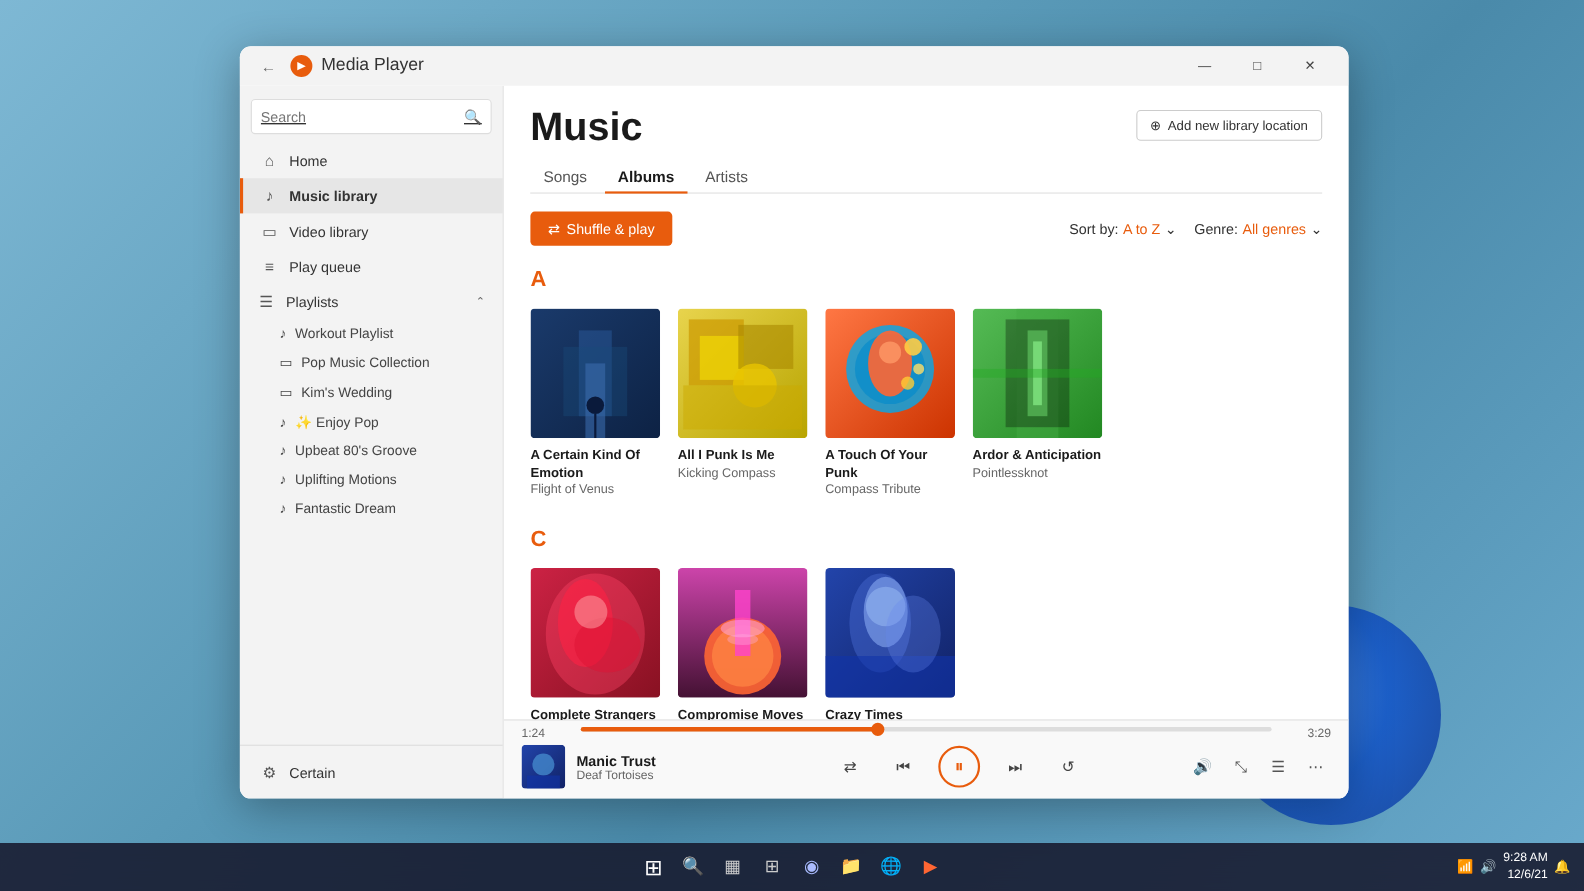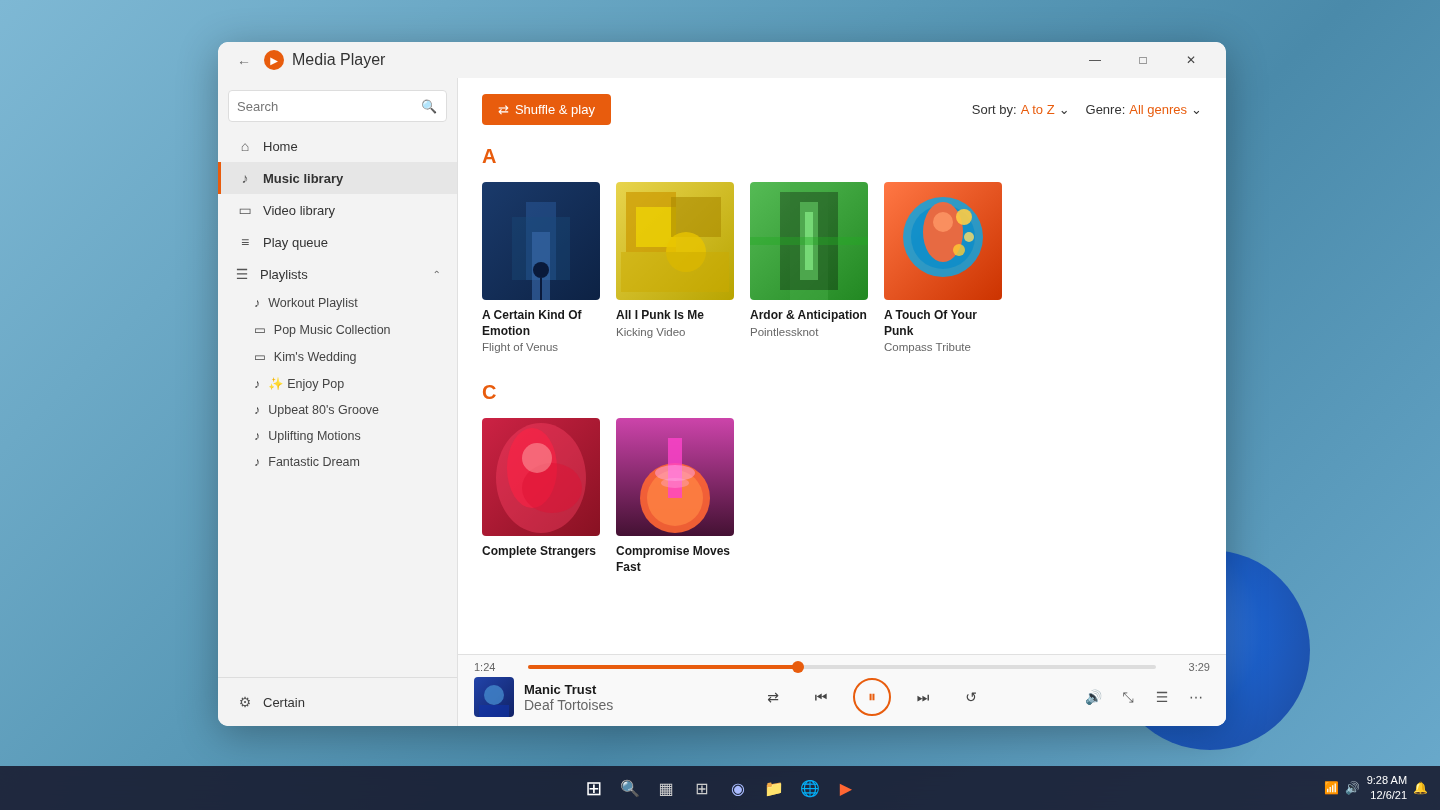--- a/index.html
+++ b/index.html
@@ -119,20 +119,21 @@
     
     .sidebar-search {
       margin: 12px 10px 8px;
       background: #fff;
       border: 1px solid #ddd;
       border-radius: 4px;
       display: flex;
       align-items: center;
       padding: 0 8px;
       height: 32px;
+      text-decoration: underline;
     }
     .sidebar-search input {
       border: none;
       outline: none;
       flex: 1;
       font-size: 13px;
       background: transparent;
       color: #333;
     }
     .search-icon-svg { color: #888; font-size: 13px; }
@@ -330,21 +331,20 @@
       height: 72px;
       background: #f9f9f9;
       border-top: 1px solid #e0e0e0;
       display: flex;
       flex-direction: column;
       flex-shrink: 0;
     }
 
     .progress-area {
       display: flex;
-      align-items: center;
       padding: 6px 16px 0;
       gap: 24px;
     }
     .time-label { font-size: 11px; color: #666; width: 30px; }
     .time-label.end { text-align: right; }
     .progress-bar-bg {
       flex: 1;
       height: 4px;
       background: #ddd;
       border-radius: 2px;
@@ -379,21 +379,21 @@
       gap: 10px;
       width: 200px;
     }
     .track-art {
       width: 40px; height: 40px;
       border-radius: 4px;
       overflow: hidden;
       flex-shrink: 0;
     }
     .track-name { font-size: 13px; font-weight: 600; color: #1a1a1a; }
-    .track-artist { font-size: 14px; color: #666; }
+    .track-artist { font-size: 11px; color: #666; }
 
     .playback-controls {
       flex: 1;
       display: flex;
       align-items: center;
       justify-content: center;
       gap: 16px;
     }
     .ctrl-btn {
       width: 32px; height: 32px;
@@ -523,20 +523,36 @@
 
       <div class="sidebar-bottom">
         <div class="nav-item">
           <span class="nav-icon">⚙</span>
           <span>Certain</span>
         </div>
       </div>
     </div>
 
     <div class="main-content">
+      <div class="content-header">
+        <div class="content-header-top">
+          <h1 class="page-title">Music</h1>
+          <button class="add-library-btn">
+            <span>⊕</span>
+            <span>Add new library location</span>
+          </button>
+        </div>
+        <div class="tabs-border">
+          <div class="tabs">
+            <div class="tab">Songs</div>
+            <div class="tab active">Albums</div>
+            <div class="tab">Artists</div>
+          </div>
+        </div>
+      </div>
 
       <div class="content-scroll">
 
         <div class="content-toolbar">
           <button class="shuffle-btn">
             <span>⇄</span>
             <span>Shuffle &amp; play</span>
           </button>
           <div class="sort-genre">
             <div class="sort-btn">
@@ -587,44 +603,23 @@
                   </defs>
                 <rect width="118" height="118" fill="url(#g1)"></rect>
                 <rect x="10" y="10" width="50" height="60" fill="#cc9900" opacity="0.7"></rect>
                 <rect x="20" y="25" width="40" height="40" fill="#ffee00" opacity="0.5"></rect>
                 <rect x="55" y="15" width="50" height="40" fill="#aa8800" opacity="0.6"></rect>
                 <circle cx="70" cy="70" r="20" fill="#e8c400" opacity="0.8"></circle>
                 <rect x="5" y="70" width="108" height="40" fill="#ccaa00" opacity="0.5"></rect>
               </svg>
             </div>
             <div class="album-title">All I Punk Is Me</div>
-            <div class="album-artist">Kicking Video</div>
-          </div>
-
-
-          <div class="album-card">
-            <div class="album-art">
-              <svg class="album-art-inner" viewBox="0 0 118 118" xmlns="http://www.w3.org/2000/svg">
-                <defs>
-                    <linearGradient id="g3" x1="0%" y1="0%" x2="100%" y2="100%">
-                      <stop offset="0%" style="stop-color:#55bb55"></stop>
-                      <stop offset="100%" style="stop-color:#228822"></stop>
-                    </linearGradient>
-                  </defs>
-                <rect width="118" height="118" fill="url(#g3)"></rect>
-                <rect x="40" y="0" width="38" height="118" fill="#44aa44" opacity="0.5"></rect>
-                <rect x="30" y="10" width="58" height="98" fill="#33993" opacity="0.3"></rect>
-                <rect x="50" y="20" width="18" height="78" fill="#66cc66" opacity="0.6"></rect>
-                <rect x="55" y="30" width="8" height="58" fill="#88ee88" opacity="0.7"></rect>
-                <rect x="0" y="55" width="118" height="8" fill="#22aa22" opacity="0.4"></rect>
-              </svg>
-            </div>
-            <div class="album-title">Ardor &amp; Anticipation</div>
-            <div class="album-artist">Pointlessknot</div>
-          </div>
+            <div class="album-artist">Kicking Compass</div>
+          </div>
+
 
           <div class="album-card">
             <div class="album-art">
               <svg class="album-art-inner" viewBox="0 0 118 118" xmlns="http://www.w3.org/2000/svg">
                 <defs>
                     <linearGradient id="g4" x1="0%" y1="0%" x2="100%" y2="100%">
                       <stop offset="0%" style="stop-color:#ff7744"></stop>
                       <stop offset="100%" style="stop-color:#cc3300"></stop>
                     </linearGradient>
                   </defs>
@@ -634,20 +629,41 @@
                 <ellipse cx="59" cy="50" rx="20" ry="30" fill="#ff6633" opacity="0.9"></ellipse>
                 <circle cx="59" cy="40" rx="10" r="10" fill="#ff9966" opacity="0.8"></circle>
                 <circle cx="80" cy="35" r="8" fill="#ffcc44" opacity="0.9"></circle>
                 <circle cx="85" cy="55" r="5" fill="#ffdd66" opacity="0.8"></circle>
                 <circle cx="75" cy="68" r="6" fill="#ffcc33" opacity="0.8"></circle>
               </svg>
             </div>
             <div class="album-title">A Touch Of Your Punk</div>
             <div class="album-artist">Compass Tribute</div>
           </div>
+
+          <div class="album-card">
+            <div class="album-art">
+              <svg class="album-art-inner" viewBox="0 0 118 118" xmlns="http://www.w3.org/2000/svg">
+                <defs>
+                    <linearGradient id="g3" x1="0%" y1="0%" x2="100%" y2="100%">
+                      <stop offset="0%" style="stop-color:#55bb55"></stop>
+                      <stop offset="100%" style="stop-color:#228822"></stop>
+                    </linearGradient>
+                  </defs>
+                <rect width="118" height="118" fill="url(#g3)"></rect>
+                <rect x="40" y="0" width="38" height="118" fill="#44aa44" opacity="0.5"></rect>
+                <rect x="30" y="10" width="58" height="98" fill="#33993" opacity="0.3"></rect>
+                <rect x="50" y="20" width="18" height="78" fill="#66cc66" opacity="0.6"></rect>
+                <rect x="55" y="30" width="8" height="58" fill="#88ee88" opacity="0.7"></rect>
+                <rect x="0" y="55" width="118" height="8" fill="#22aa22" opacity="0.4"></rect>
+              </svg>
+            </div>
+            <div class="album-title">Ardor &amp; Anticipation</div>
+            <div class="album-artist">Pointlessknot</div>
+          </div>
         </div>
 
         <div class="section-letter">C</div>
         <div class="album-grid">
 
           <div class="album-card">
             <div class="album-art">
               <svg class="album-art-inner" viewBox="0 0 118 118" xmlns="http://www.w3.org/2000/svg">
                 <defs>
                     <linearGradient id="g5" x1="0%" y1="0%" x2="100%" y2="100%">
@@ -680,20 +696,40 @@
                 <circle cx="59" cy="80" r="28" fill="#ff8844" opacity="0.7"></circle>
                 <rect x="52" y="20" width="14" height="60" fill="#ff44cc" opacity="0.8"></rect>
                 <ellipse cx="59" cy="55" rx="20" ry="8" fill="#ffaaee" opacity="0.5"></ellipse>
                 <ellipse cx="59" cy="65" rx="14" ry="5" fill="#ffaadd" opacity="0.4"></ellipse>
               </svg>
             </div>
             <div class="album-title">Compromise Moves Fast</div>
 
           </div>
 
+          <div class="album-card">
+            <div class="album-art">
+              <svg class="album-art-inner" viewBox="0 0 118 118" xmlns="http://www.w3.org/2000/svg">
+                <defs>
+                    <linearGradient id="g7" x1="0%" y1="0%" x2="100%" y2="100%">
+                      <stop offset="0%" style="stop-color:#2244aa"></stop>
+                      <stop offset="100%" style="stop-color:#112266"></stop>
+                    </linearGradient>
+                  </defs>
+                <rect width="118" height="118" fill="url(#g7)"></rect>
+                <ellipse cx="50" cy="50" rx="28" ry="45" fill="#4466cc" opacity="0.5"></ellipse>
+                <ellipse cx="55" cy="40" rx="20" ry="32" fill="#99bbff" opacity="0.5"></ellipse>
+                <rect x="0" y="80" width="118" height="38" fill="#1133aa" opacity="0.6"></rect>
+                <circle cx="55" cy="35" r="18" fill="#aaccff" opacity="0.4"></circle>
+                <ellipse cx="80" cy="60" rx="25" ry="35" fill="#6688ee" opacity="0.3"></ellipse>
+              </svg>
+            </div>
+            <div class="album-title">Crazy Times</div>
+
+          </div>
         </div>
       </div>
 
       <div class="now-playing-bar">
         <div class="progress-area">
           <span class="time-label">1:24</span>
           <div class="progress-bar-bg">
             <div class="progress-bar-fill"></div>
             <div class="progress-knob"></div>
           </div>

